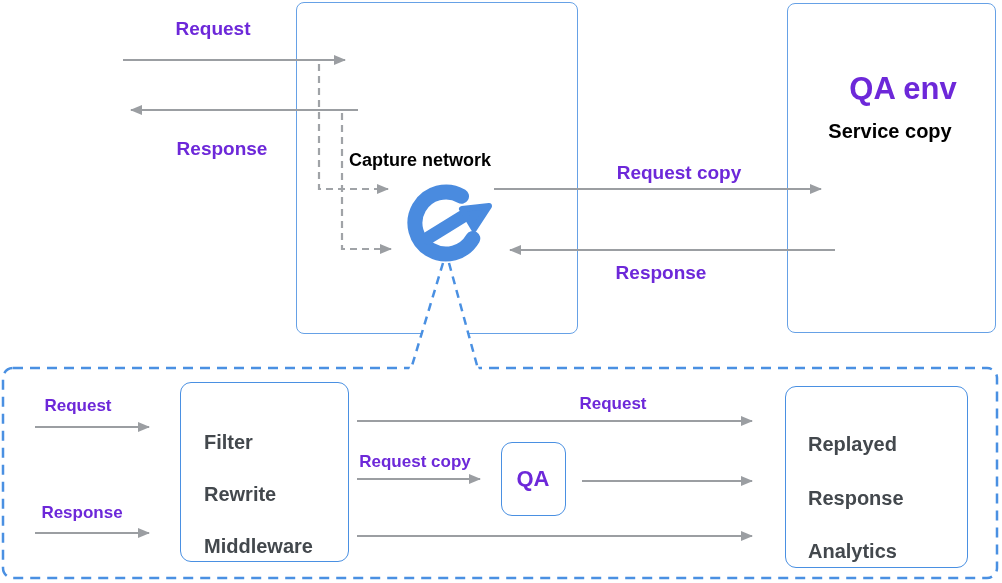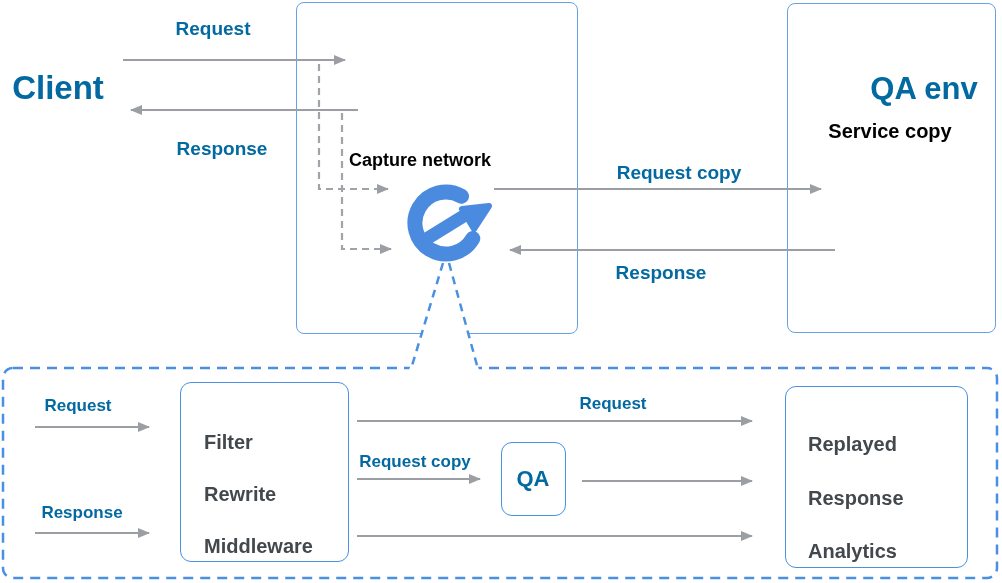--- a/index.html
+++ b/index.html
@@ -6,21 +6,21 @@
   #stage{
     position:relative;width:1002px;height:583px;background:#ffffff;overflow:hidden;
     font-family:"Liberation Sans","DejaVu Sans",sans-serif;
   }
   .box{position:absolute;background:transparent;border-radius:10px;z-index:1;}
   .box.big{border:1.5px solid #66a1e6;border-radius:8px;}
   .box.small{border:1.5px solid #4a90e2;border-radius:11px;}
   svg.wires{position:absolute;left:0;top:0;z-index:5;pointer-events:none;}
   .label{
     position:absolute;z-index:10;transform:translate(-50%,-50%);
-    font-weight:bold;color:#0369a1;white-space:nowrap;line-height:1;
+    font-weight:bold;color:#6d28d9;white-space:nowrap;line-height:1;
   }
   .label.gray{color:#000000;}
   .item{
     position:absolute;z-index:10;transform:translateY(-50%);
     font-weight:bold;color:#43484d;white-space:nowrap;line-height:1;font-size:20px;margin-top:22px;
   }
   .fs33{font-size:33px;} .fs31{font-size:31px;} .fs22{font-size:22px;}
   .fs20{font-size:20px;} .fs19{font-size:19px;} .fs18{font-size:18px;} .fs17{font-size:17px;}
 </style>
 </head>
@@ -87,27 +87,26 @@
       <line x1="357" y1="479" x2="480" y2="479" stroke="#9b9ea2" stroke-width="2.2" marker-end="url(#ah)"></line>
     </g>
     <g>
       <line x1="582" y1="481" x2="752" y2="481" stroke="#9b9ea2" stroke-width="2.2" marker-end="url(#ah)"></line>
     </g>
     <g>
       <line x1="357" y1="536" x2="752" y2="536" stroke="#9b9ea2" stroke-width="2.2" marker-end="url(#ah)"></line>
     </g>
   </svg>
 
-  <div class="label fs33" style="left:58px;top:87px;">Client</div>
   <div class="label fs19" style="left:213px;top:28px;">Request</div>
   <div class="label fs19" style="left:222px;top:148px;">Response</div>
   <div class="label gray fs18" style="left:420px;top:160px;">Capture network</div>
   <div class="label fs19" style="left:679px;top:172px;">Request copy</div>
   <div class="label fs19" style="left:661px;top:272px;">Response</div>
-  <div class="label fs31" style="left:924px;top:88px;text-align:center;">QA env</div>
+  <div class="label fs31" style="left:903px;top:88px;text-align:center;">QA env</div>
   <div class="label gray fs20" style="left:890px;top:131px;">Service copy</div>
 
   <div class="label fs17" style="left:78px;top:405px;">Request</div>
   <div class="label fs17" style="left:82px;top:512px;">Response</div>
 
   <div class="item" style="left:204px;top:420px;">Filter</div>
   <div class="item" style="left:204px;top:472px;">Rewrite</div>
   <div class="item" style="left:204px;top:524px;">Middleware</div>
 
   <div class="label fs17" style="left:613px;top:403px;">Request</div>

